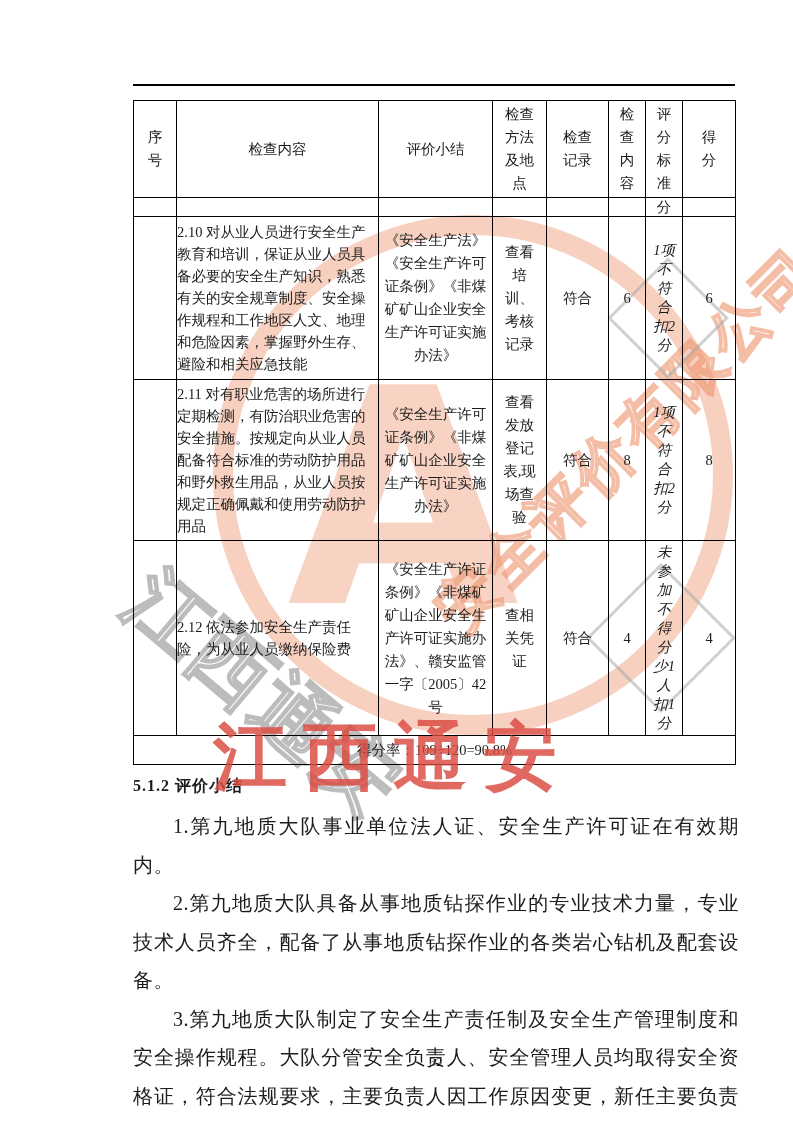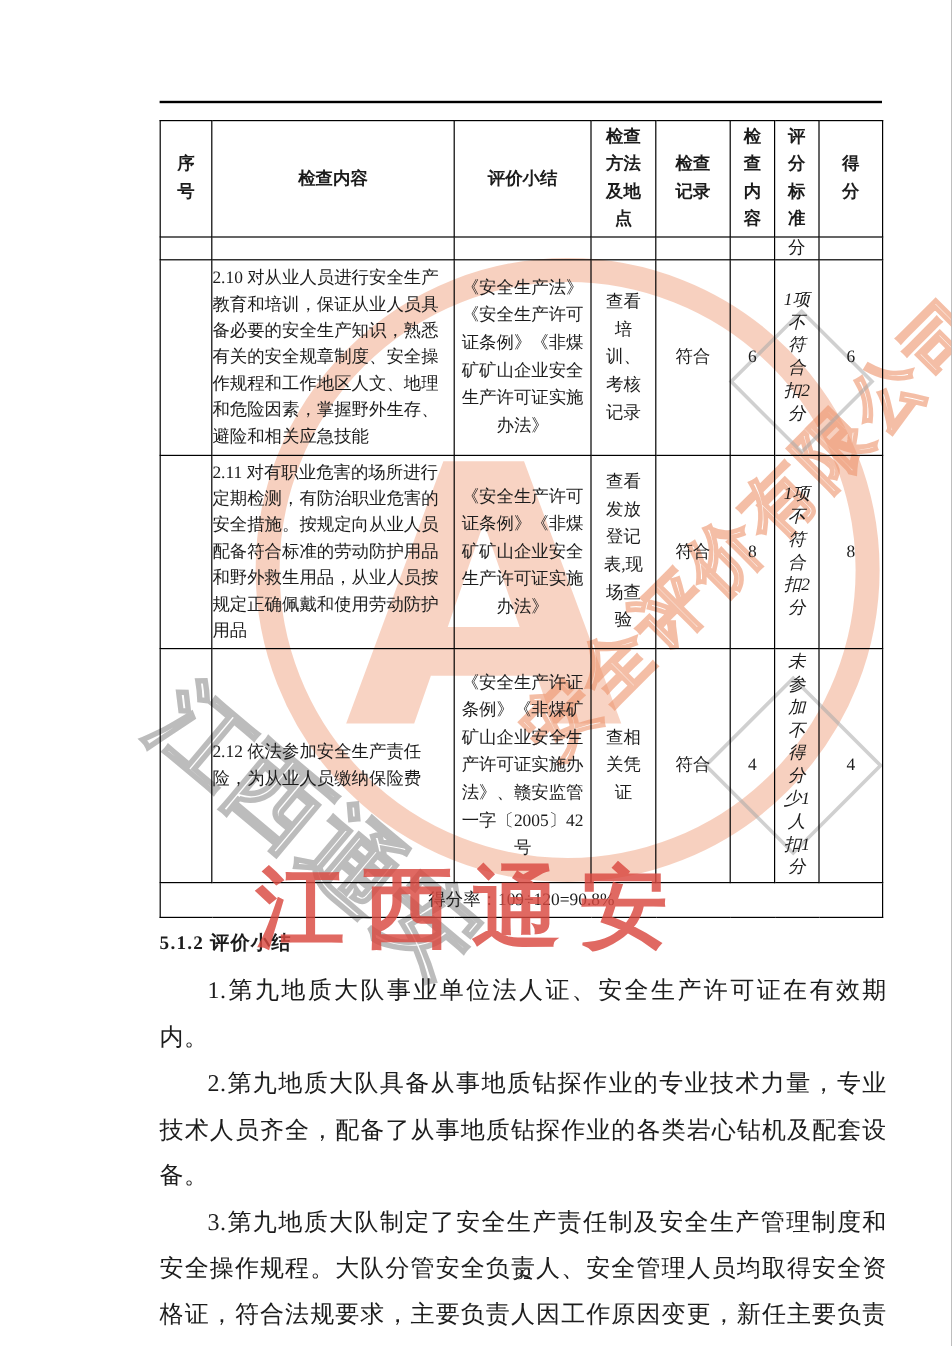--- a/index.html
+++ b/index.html
@@ -31,21 +31,21 @@
     z-index:1;
   }
   .eval-table td{
     border:1px solid #000;
     padding:2px 3px;
     text-align:center;vertical-align:middle;
     line-height:23px;
     background:transparent;
     overflow:hidden;
   }
-  .eval-table .hrow td{height:79px;font-weight:700;}
+  .eval-table .hrow td{height:79px;font-weight:400;}
   .eval-table .r-carry td{height:16px;line-height:18px;padding:0 3px;}
   .eval-table .r-210 td{height:156px;}
   .eval-table .r-211 td{height:151px;}
   .eval-table .r-212 td{height:181px;}
   .eval-table .r-total td{height:36px;}
   .eval-table .r-rate td{height:24px;}
   .c-left{text-align:left !important;padding:3px 0 !important;line-height:22px !important;}
   .v16{display:inline-block;width:17px;word-break:break-all;vertical-align:middle;}
   .v24{display:inline-block;width:24px;word-break:break-all;vertical-align:middle;line-height:19px;font-style:italic;}
   .v34{display:inline-block;width:35px;word-break:break-all;vertical-align:middle;}

